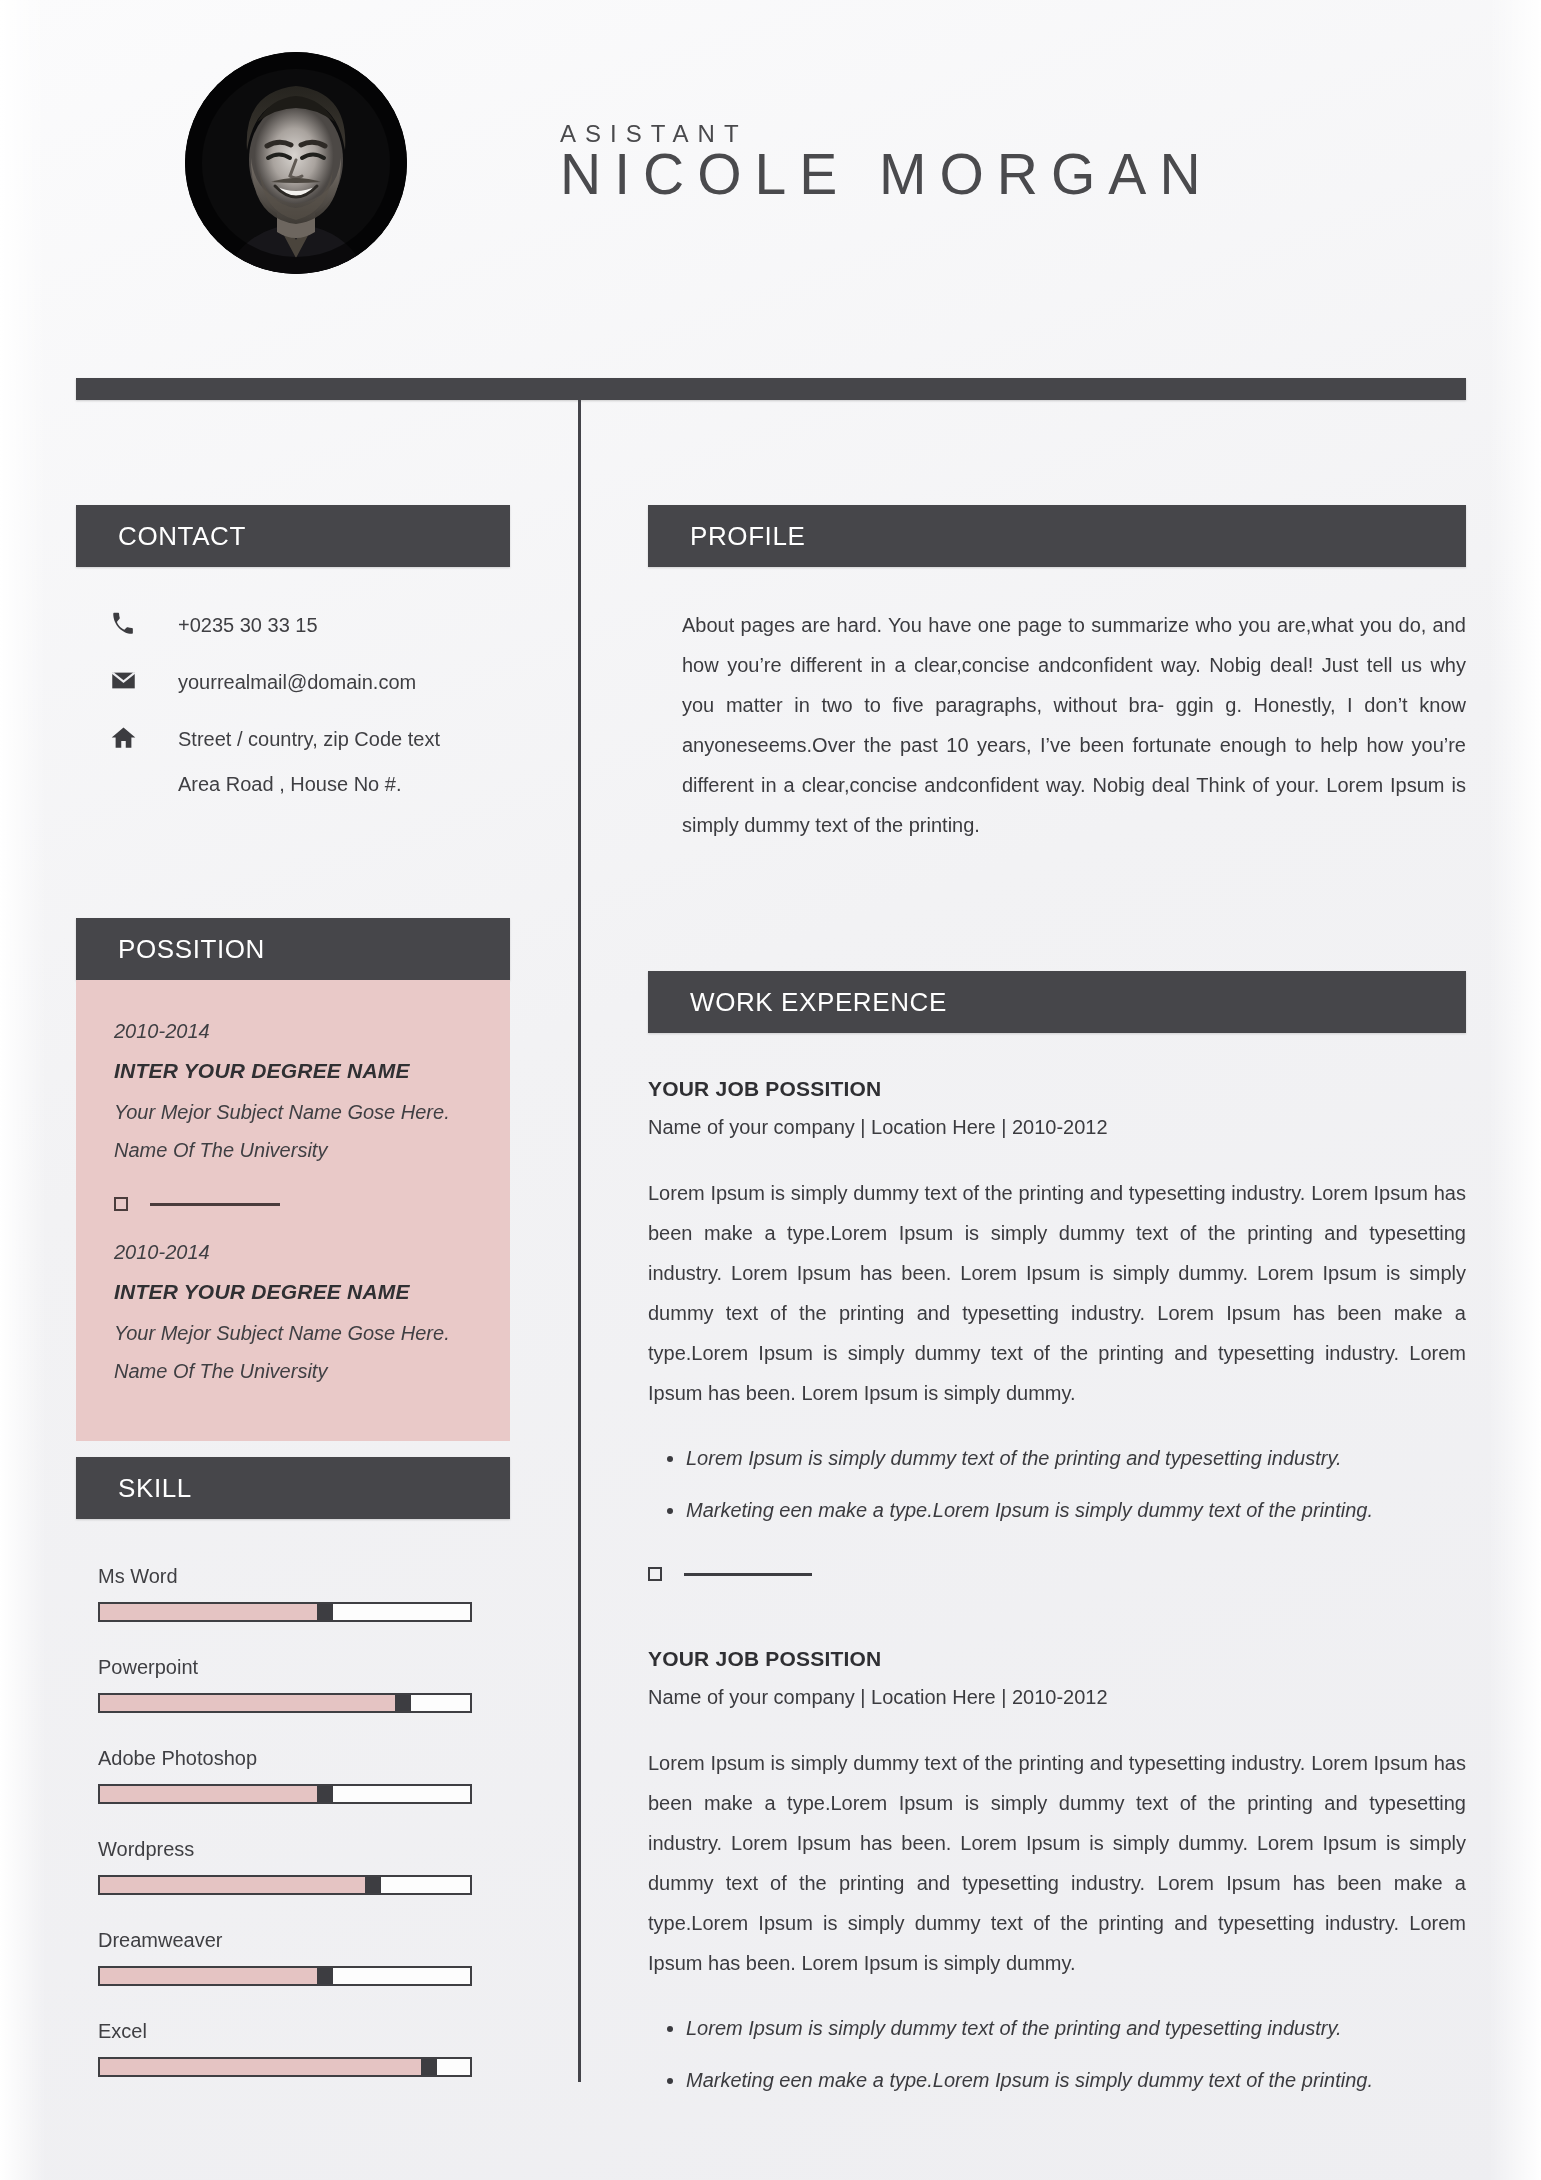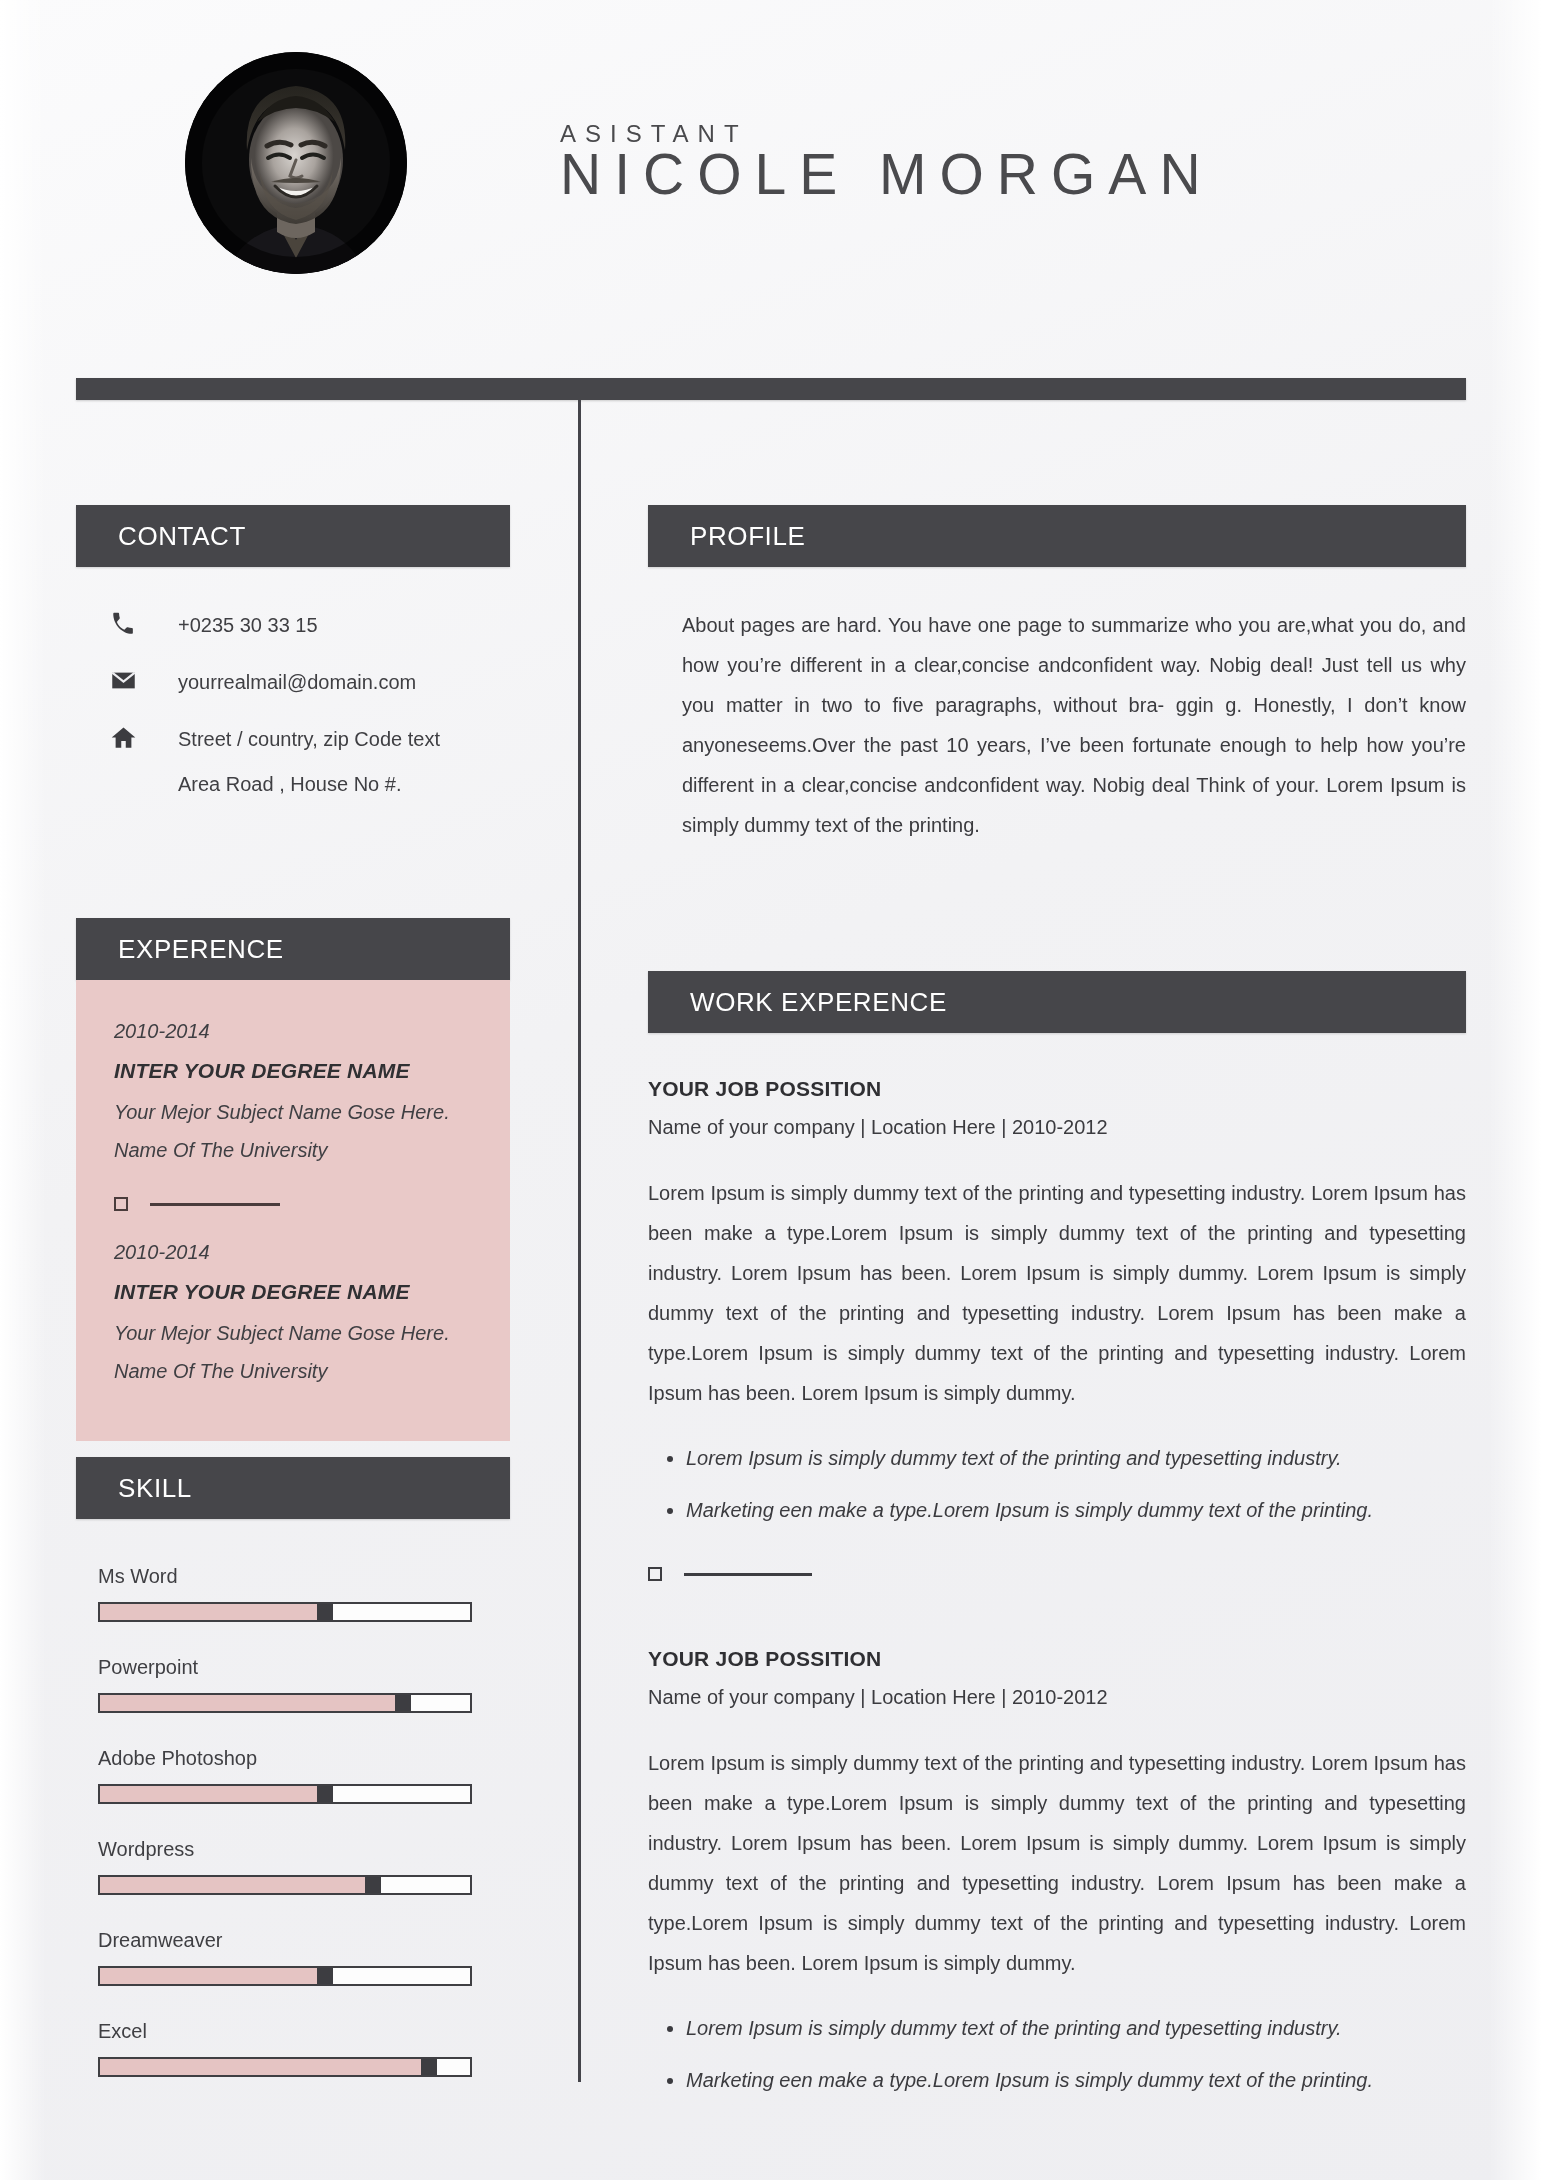--- a/index.html
+++ b/index.html
@@ -407,21 +407,21 @@
           </span>
           <span class="ctext">Street / country, zip Code text</span>
         </div>
 
         <div id="contact-extra">Area Road , House No #.</div>
       </div>
     </div>
 
     <div id="education-sec">
       <div class="sec-bar">
-        <span class="sec-title">EXPERENCE</span>
+        <span class="sec-title">POSSITION</span>
       </div>
 
       <div id="edu-body">
 
         <div class="edu-item">
           <div class="edu-years">2010-2014</div>
           <div class="edu-degree">INTER YOUR DEGREE NAME</div>
           <div class="edu-line">Your Mejor Subject Name Gose Here.</div>
           <div class="edu-line">Name Of The University</div>
         </div>

